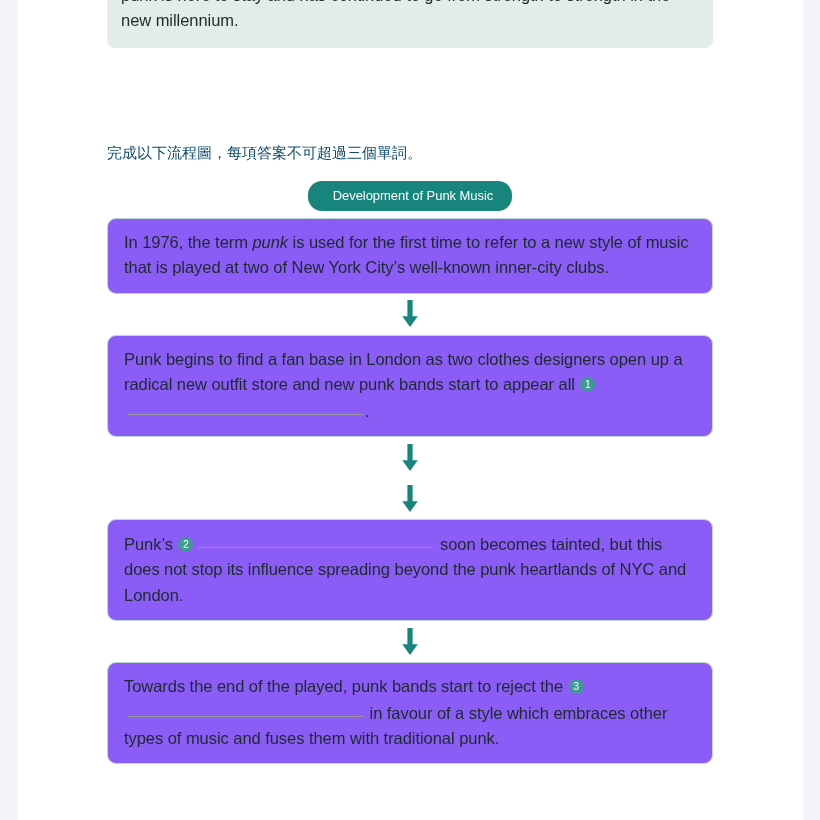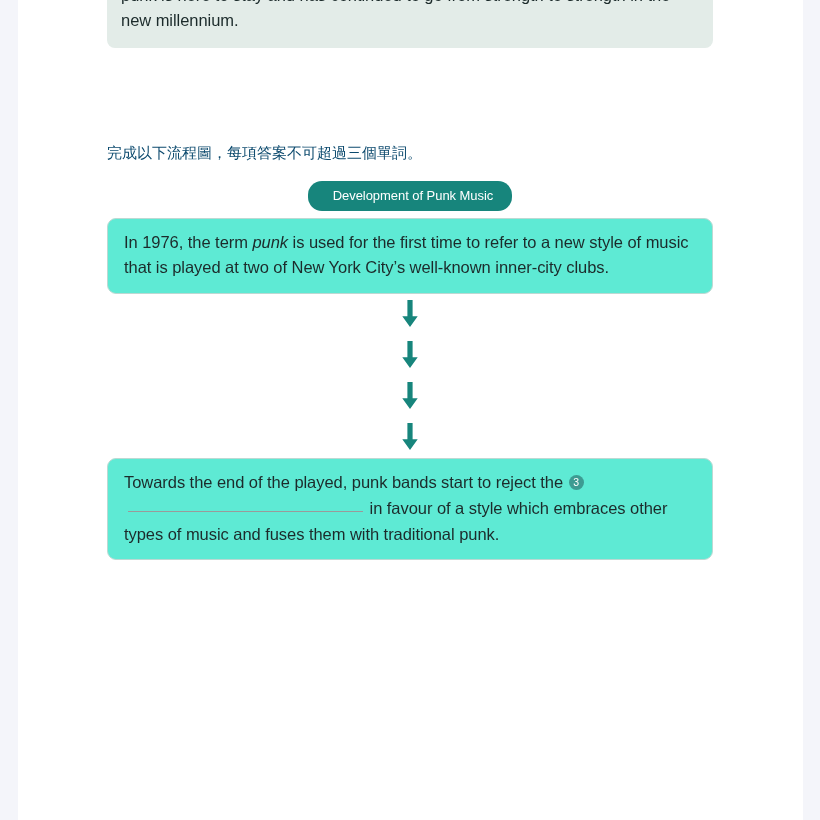--- a/index.html
+++ b/index.html
@@ -78,21 +78,21 @@
   
   #flow {
     position: absolute;
     left: 89px;
     top: 218px;
     width: 606px;
   }
   .flow-box {
     border: 1.4px solid #bcd9d3;
     border-radius: 9px;
-    background: #5eead4;
+    background: #8b5cf6;
     padding: 11px 16px 12px 16px;
     box-sizing: border-box;
     font-size: 16.5px;
     line-height: 25.4px;
     color: #1c2b2b;
     letter-spacing: -0.05px;
   }
   .flow-box p {
     margin: 0;
   }
@@ -160,38 +160,48 @@
     </div>
 
     <div class="arrow">
       <span>
         <svg width="22" height="28" viewBox="0 0 22 28" aria-hidden="true">
           <path d="M8.4 0 h5.2 v16.2 h5.1 L11 27 L3.3 16.2 h5.1 Z" fill="#17857c"></path>
         </svg>
       </span>
     </div>
 
-
-    <div class="arrow">
-      <span>
-        <svg width="22" height="28" viewBox="0 0 22 28" aria-hidden="true">
-          <path d="M8.4 0 h5.2 v16.2 h5.1 L11 27 L3.3 16.2 h5.1 Z" fill="#17857c"></path>
-        </svg>
-      </span>
-    </div>
-
-
-    <div class="arrow">
-      <span>
-        <svg width="22" height="28" viewBox="0 0 22 28" aria-hidden="true">
-          <path d="M8.4 0 h5.2 v16.2 h5.1 L11 27 L3.3 16.2 h5.1 Z" fill="#17857c"></path>
-        </svg>
-      </span>
-    </div>
-
+    <div class="flow-box">
+      <p>
+        <span>Punk begins to find a fan base in London as two clothes designers open up a radical new outfit store and new punk bands start to appear all </span><span class="qnum">1</span><span class="blank blank-1"></span><span>.</span>
+      </p>
+    </div>
+
+    <div class="arrow">
+      <span>
+        <svg width="22" height="28" viewBox="0 0 22 28" aria-hidden="true">
+          <path d="M8.4 0 h5.2 v16.2 h5.1 L11 27 L3.3 16.2 h5.1 Z" fill="#17857c"></path>
+        </svg>
+      </span>
+    </div>
+
+
+    <div class="arrow">
+      <span>
+        <svg width="22" height="28" viewBox="0 0 22 28" aria-hidden="true">
+          <path d="M8.4 0 h5.2 v16.2 h5.1 L11 27 L3.3 16.2 h5.1 Z" fill="#17857c"></path>
+        </svg>
+      </span>
+    </div>
+
+    <div class="flow-box">
+      <p>
+        <span>Punk’s </span><span class="qnum">2</span><span class="blank blank-2"></span><span> soon becomes tainted, but this does not stop its influence spreading beyond the punk heartlands of NYC and London.</span>
+      </p>
+    </div>
 
     <div class="arrow">
       <span>
         <svg width="22" height="28" viewBox="0 0 22 28" aria-hidden="true">
           <path d="M8.4 0 h5.2 v16.2 h5.1 L11 27 L3.3 16.2 h5.1 Z" fill="#17857c"></path>
         </svg>
       </span>
     </div>
 
     <div class="flow-box">

